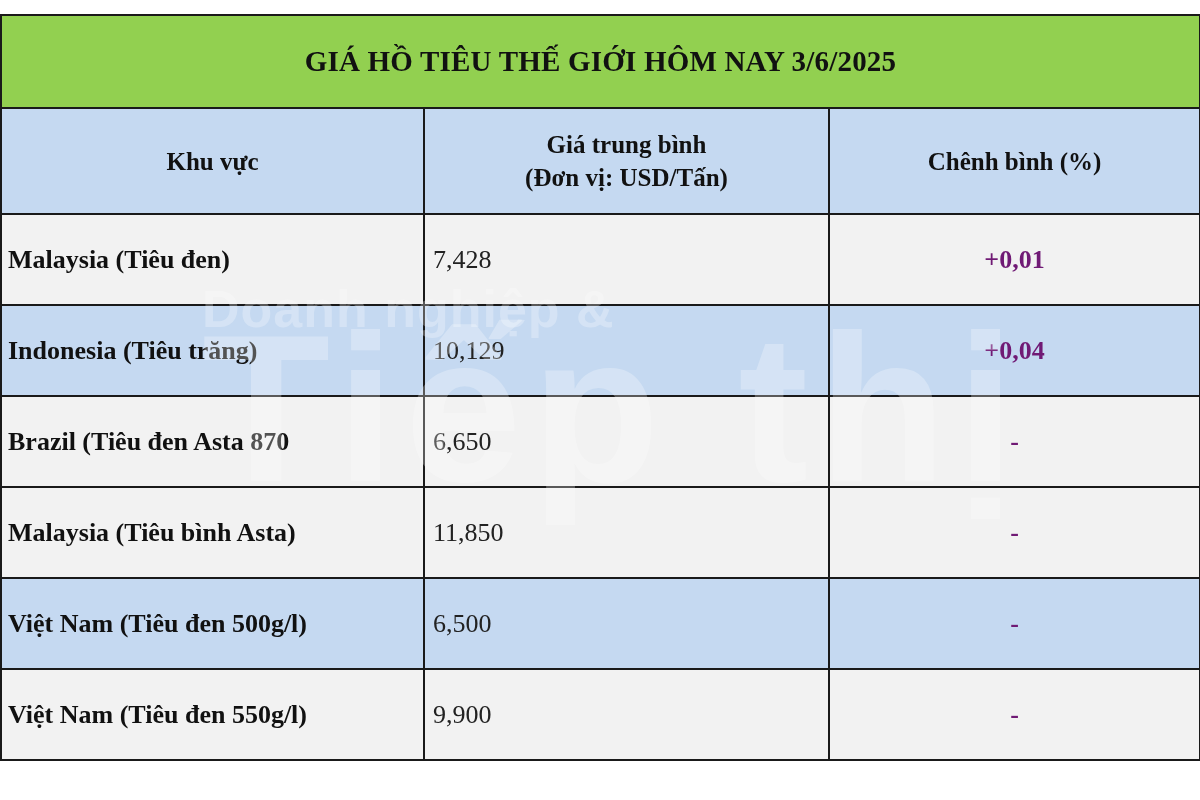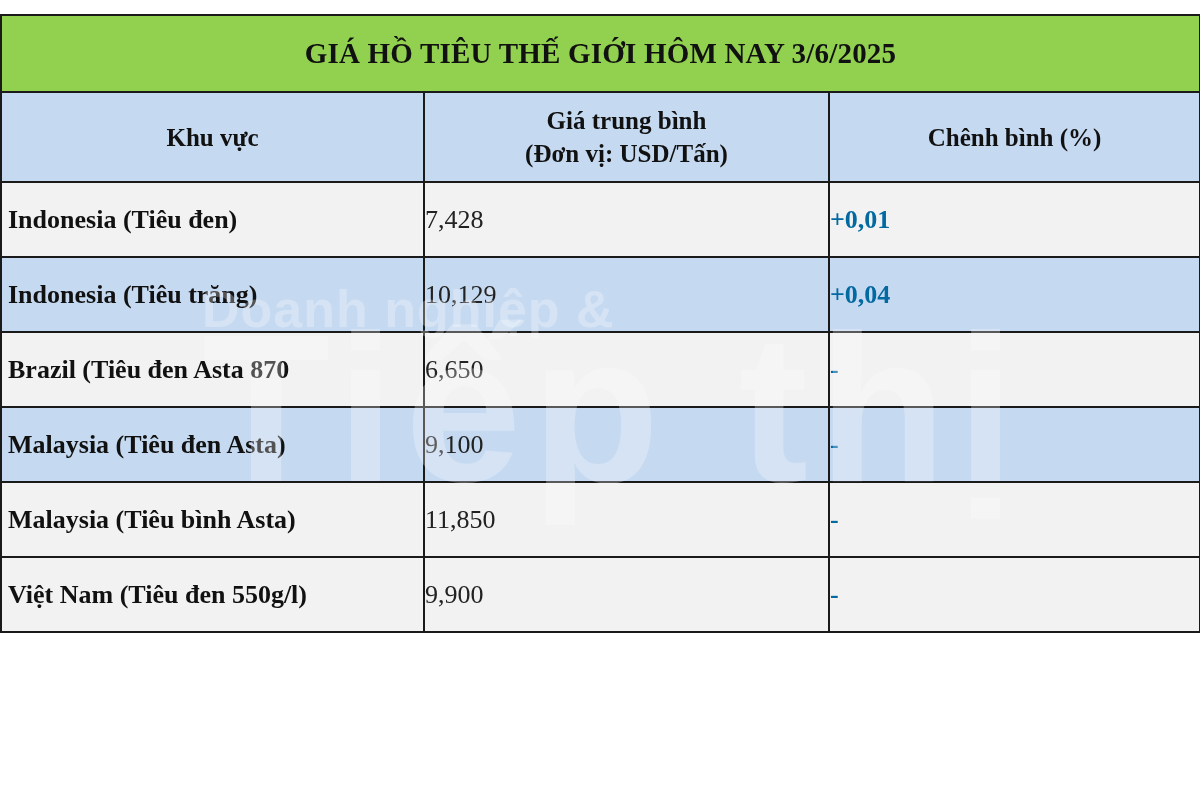--- a/index.html
+++ b/index.html
@@ -19,21 +19,21 @@
     }
     table.price-table {
       border-collapse: collapse;
       width: 1199px;
       table-layout: fixed;
       font-family: "Liberation Serif", "DejaVu Serif", serif;
       color: #111111;
     }
     table.price-table td, table.price-table th {
       border: 2px solid #1a1a1a;
-      padding: 0;
+      padding: 8px;
     }
     .title-row th {
       height: 75px;
       background: #92d050;
       font-size: 29px;
       font-weight: bold;
       text-align: center;
       vertical-align: middle;
       letter-spacing: 0.2px;
     }
@@ -57,23 +57,23 @@
       font-weight: bold;
       text-align: left;
       padding-left: 6px !important;
     }
     td.price {
       text-align: left;
       font-weight: normal;
       color: #222222;
     }
     td.change {
-      text-align: left;
+      text-align: center;
       font-weight: bold;
-      color: #0369a1;
+      color: #701a75;
     }
     .col-1 { width: 423px; }
     .col-2 { width: 405px; }
     .col-3 { width: 371px; }
     .watermark {
       position: absolute;
       left: 142px;
       top: 255px;
       width: 960px;
       height: 240px;
@@ -115,42 +115,42 @@
     </tr>
     <tr class="header-row">
       <th>Khu vực</th>
       <th>
         <div>Giá trung bình</div>
         <div>(Đơn vị: USD/Tấn)</div>
       </th>
       <th>Chênh bình (%)</th>
     </tr>
     <tr class="data-row odd">
-      <td class="region">Indonesia (Tiêu đen)</td>
+      <td class="region">Malaysia (Tiêu đen)</td>
       <td class="price">7,428</td>
       <td class="change">+0,01</td>
     </tr>
     <tr class="data-row even">
       <td class="region">Indonesia (Tiêu trăng)</td>
       <td class="price">10,129</td>
       <td class="change">+0,04</td>
     </tr>
     <tr class="data-row odd">
       <td class="region">Brazil (Tiêu đen Asta 870</td>
       <td class="price">6,650</td>
       <td class="change">-</td>
     </tr>
-    <tr class="data-row even">
-      <td class="region">Malaysia (Tiêu đen Asta)</td>
-      <td class="price">9,100</td>
-      <td class="change">-</td>
-    </tr>
     <tr class="data-row odd">
       <td class="region">Malaysia (Tiêu bình Asta)</td>
       <td class="price">11,850</td>
+      <td class="change">-</td>
+    </tr>
+    <tr class="data-row even">
+      <td class="region">Việt Nam (Tiêu đen 500g/l)</td>
+      <td class="price">6,500</td>
       <td class="change">-</td>
     </tr>
     <tr class="data-row odd">
       <td class="region">Việt Nam (Tiêu đen 550g/l)</td>
       <td class="price">9,900</td>
       <td class="change">-</td>
     </tr>
   </tbody>
     </table>
 

